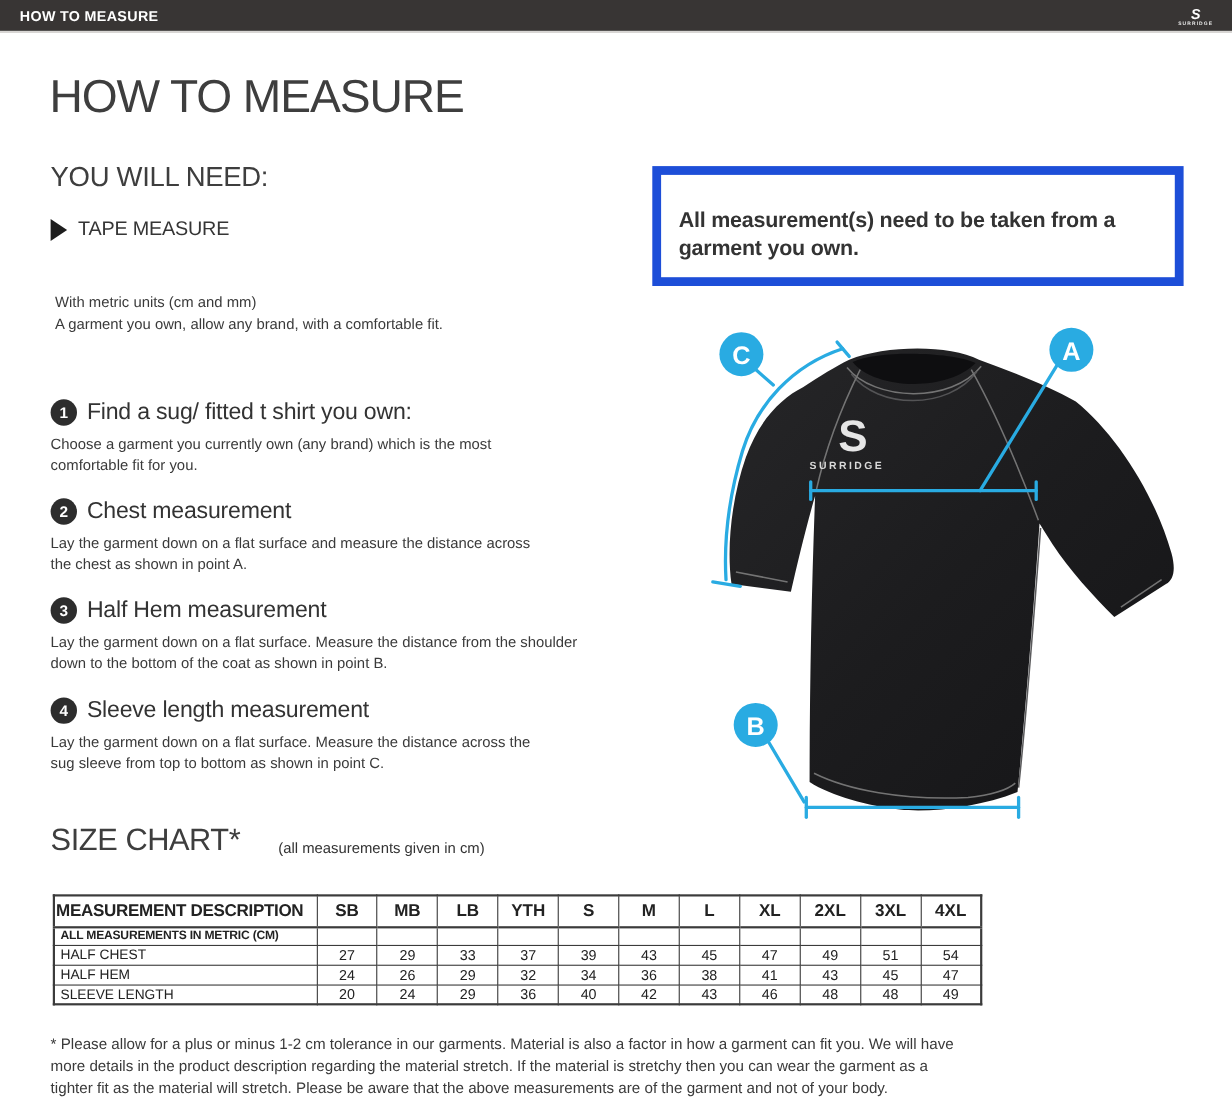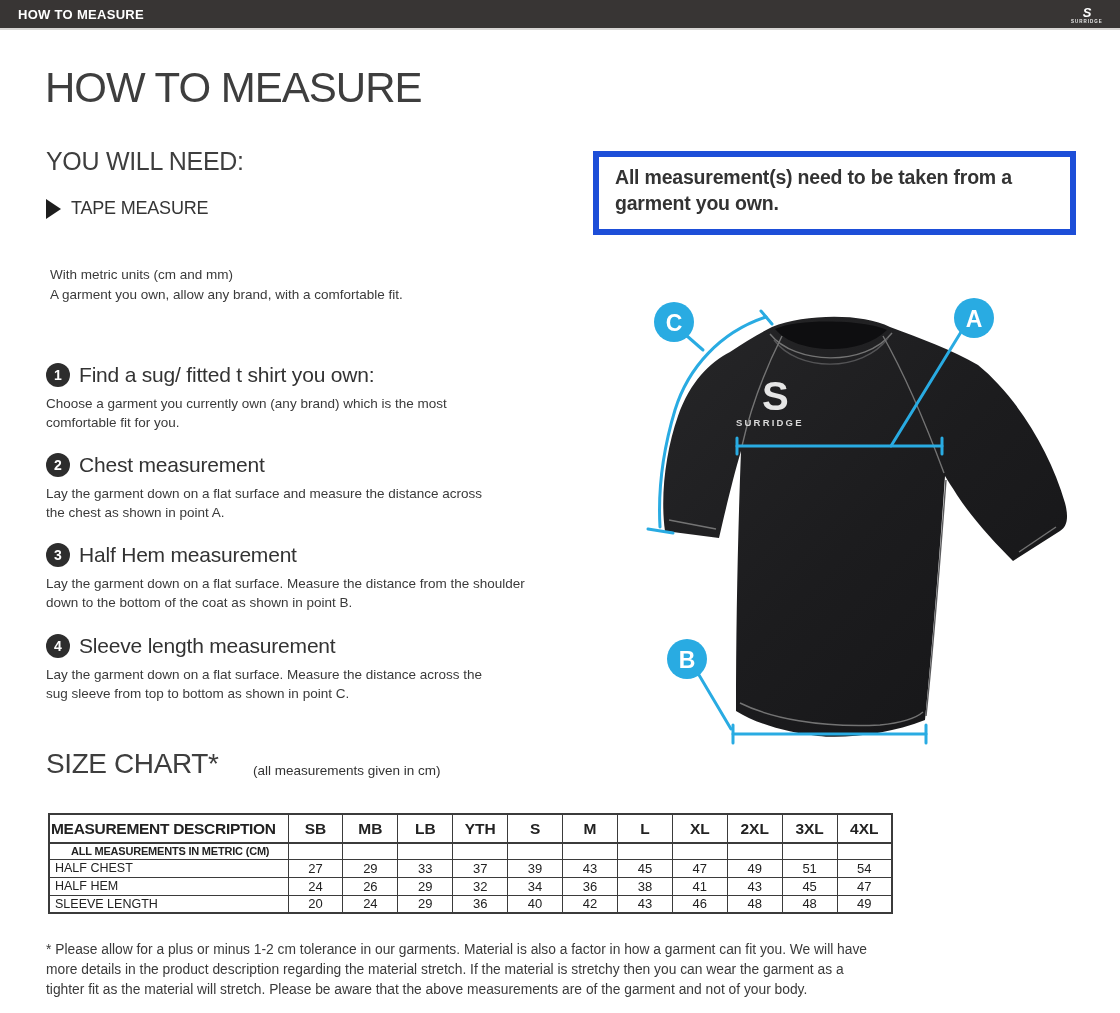--- a/index.html
+++ b/index.html
@@ -22,36 +22,36 @@
   .tri { width:0; height:0; border-left:15px solid #1d1d1d; border-top:10px solid transparent; border-bottom:10px solid transparent; }
   .need-desc { font-size:13.5px; color:#3a3a3a; margin-top:4px; }
 
   .step { position:absolute; left:46px; }
   .step-head { display:flex; align-items:center; gap:9px; }
   .step-num { width:24px; height:24px; border-radius:50%; background:#2d2d2d; color:#fff; font-size:14px; font-weight:bold; display:flex; align-items:center; justify-content:center; flex:0 0 24px; }
   .step-title { font-size:21px; color:#333; letter-spacing:-.2px; }
   .step-desc { font-size:13.5px; line-height:19px; color:#3a3a3a; margin-top:7px; white-space:pre-line; }
 
   
-  .notice { position:absolute; left:593px; top:151px; width:483px; border:6px solid #1d4ed8; padding:7px 16px 13px 16px; font-size:19.5px; font-weight:bold; color:#333; line-height:26px; white-space:pre-line; letter-spacing:-.2px; }
+  .notice { position:absolute; left:593px; top:151px; width:483px; border:8px solid #1d4ed8; padding:28px 16px 13px 16px; font-size:19.5px; font-weight:bold; color:#333; line-height:26px; white-space:pre-line; letter-spacing:-.2px; }
 
   
   .diagram { position:absolute; left:590px; top:270px; width:530px; height:510px; }
 
   
   .h3 { position:absolute; left:46px; top:748px; font-size:28px; letter-spacing:-.4px; color:#3e3e3e; }
   .h3-sub { position:absolute; left:253px; top:763px; font-size:13.5px; color:#333; }
 
   table.size { position:absolute; left:48px; top:813px; width:845px; border-collapse:collapse; table-layout:fixed; }
   table.size th, table.size td { border:1px solid #3b3b3b; text-align:center; color:#222; overflow:hidden; white-space:nowrap; }
   table.size { border:2px solid #3b3b3b; }
   table.size thead th { font-size:15.5px; font-weight:bold; height:29px; border-bottom:2px solid #3b3b3b; }
   table.size thead th.desc-col { text-align:left; padding-left:1px; letter-spacing:-.3px; }
   table.size tr.metric-row td { height:16px; font-size:11px; font-weight:bold; }
-  table.size tr.metric-row td.desc-col { text-align:left; padding-left:21px; letter-spacing:-.2px; }
+  table.size tr.metric-row td.desc-col { text-align:left; padding-left:5px; letter-spacing:-.2px; }
   table.size tbody tr.data-row td { height:18px; font-size:13px; }
   table.size tbody tr.data-row td.desc-col { text-align:left; padding-left:5px; font-size:12.5px; }
 
   .footnote { position:absolute; left:46px; top:940px; width:1060px; font-size:13.8px; line-height:20px; color:#3a3a3a; white-space:pre-line; }
 </style>
 </head>
 <body>
 
 <div class="topbar">
   <div class="topbar-title">HOW TO MEASURE</div>

